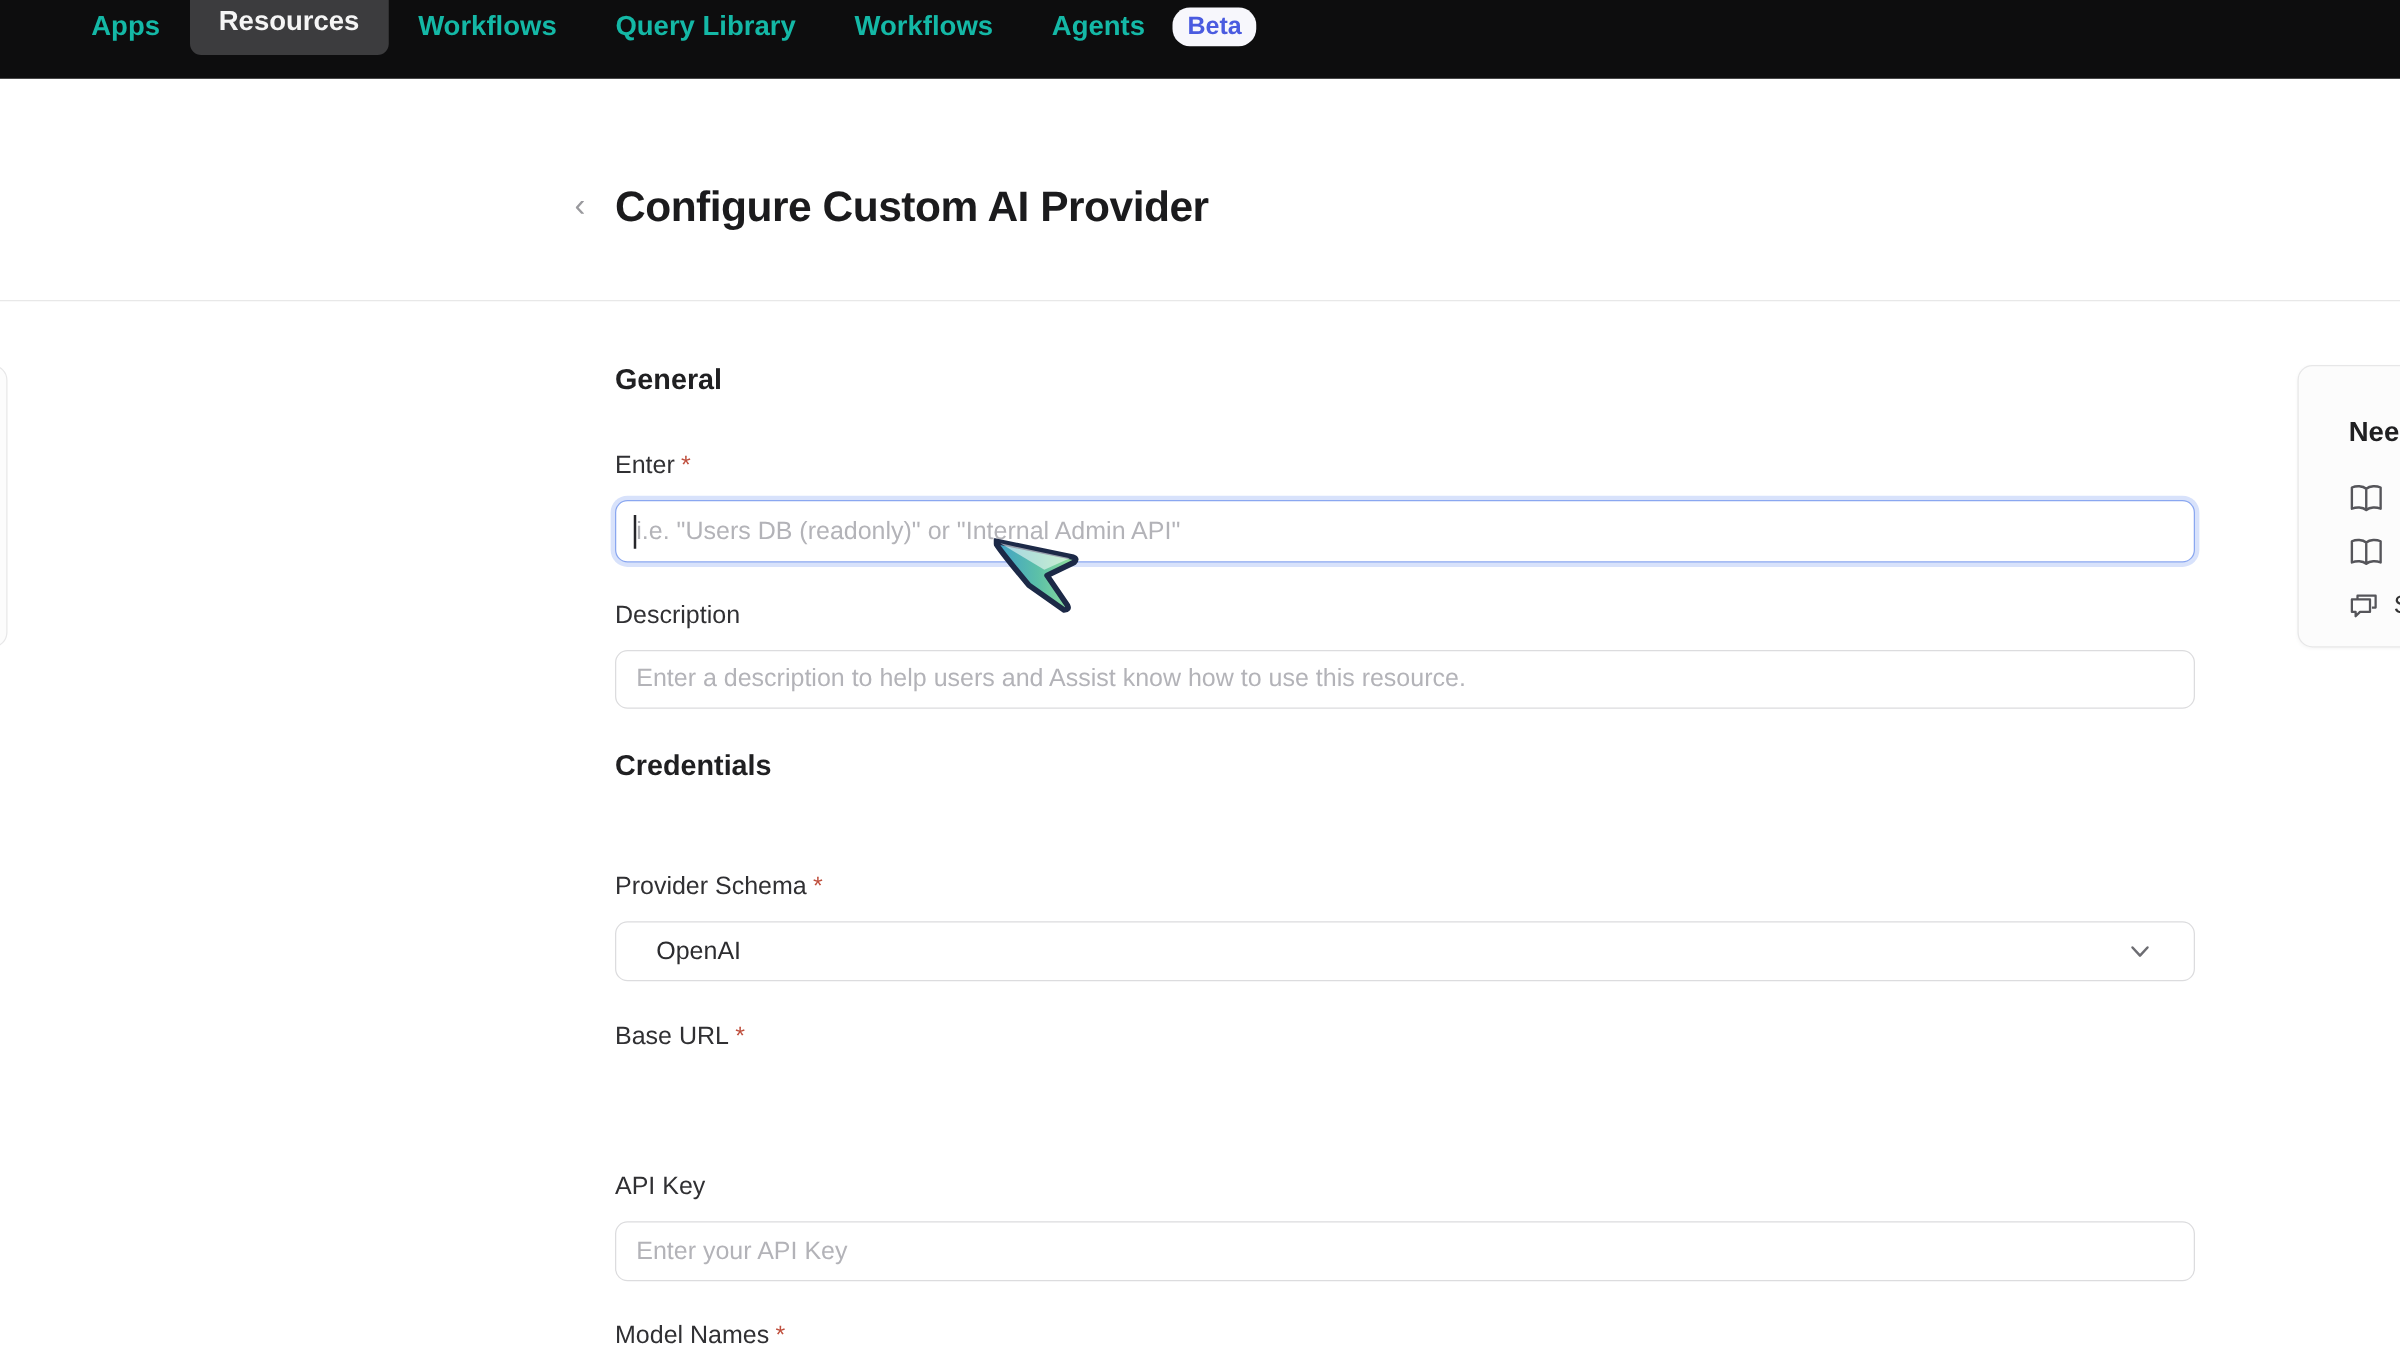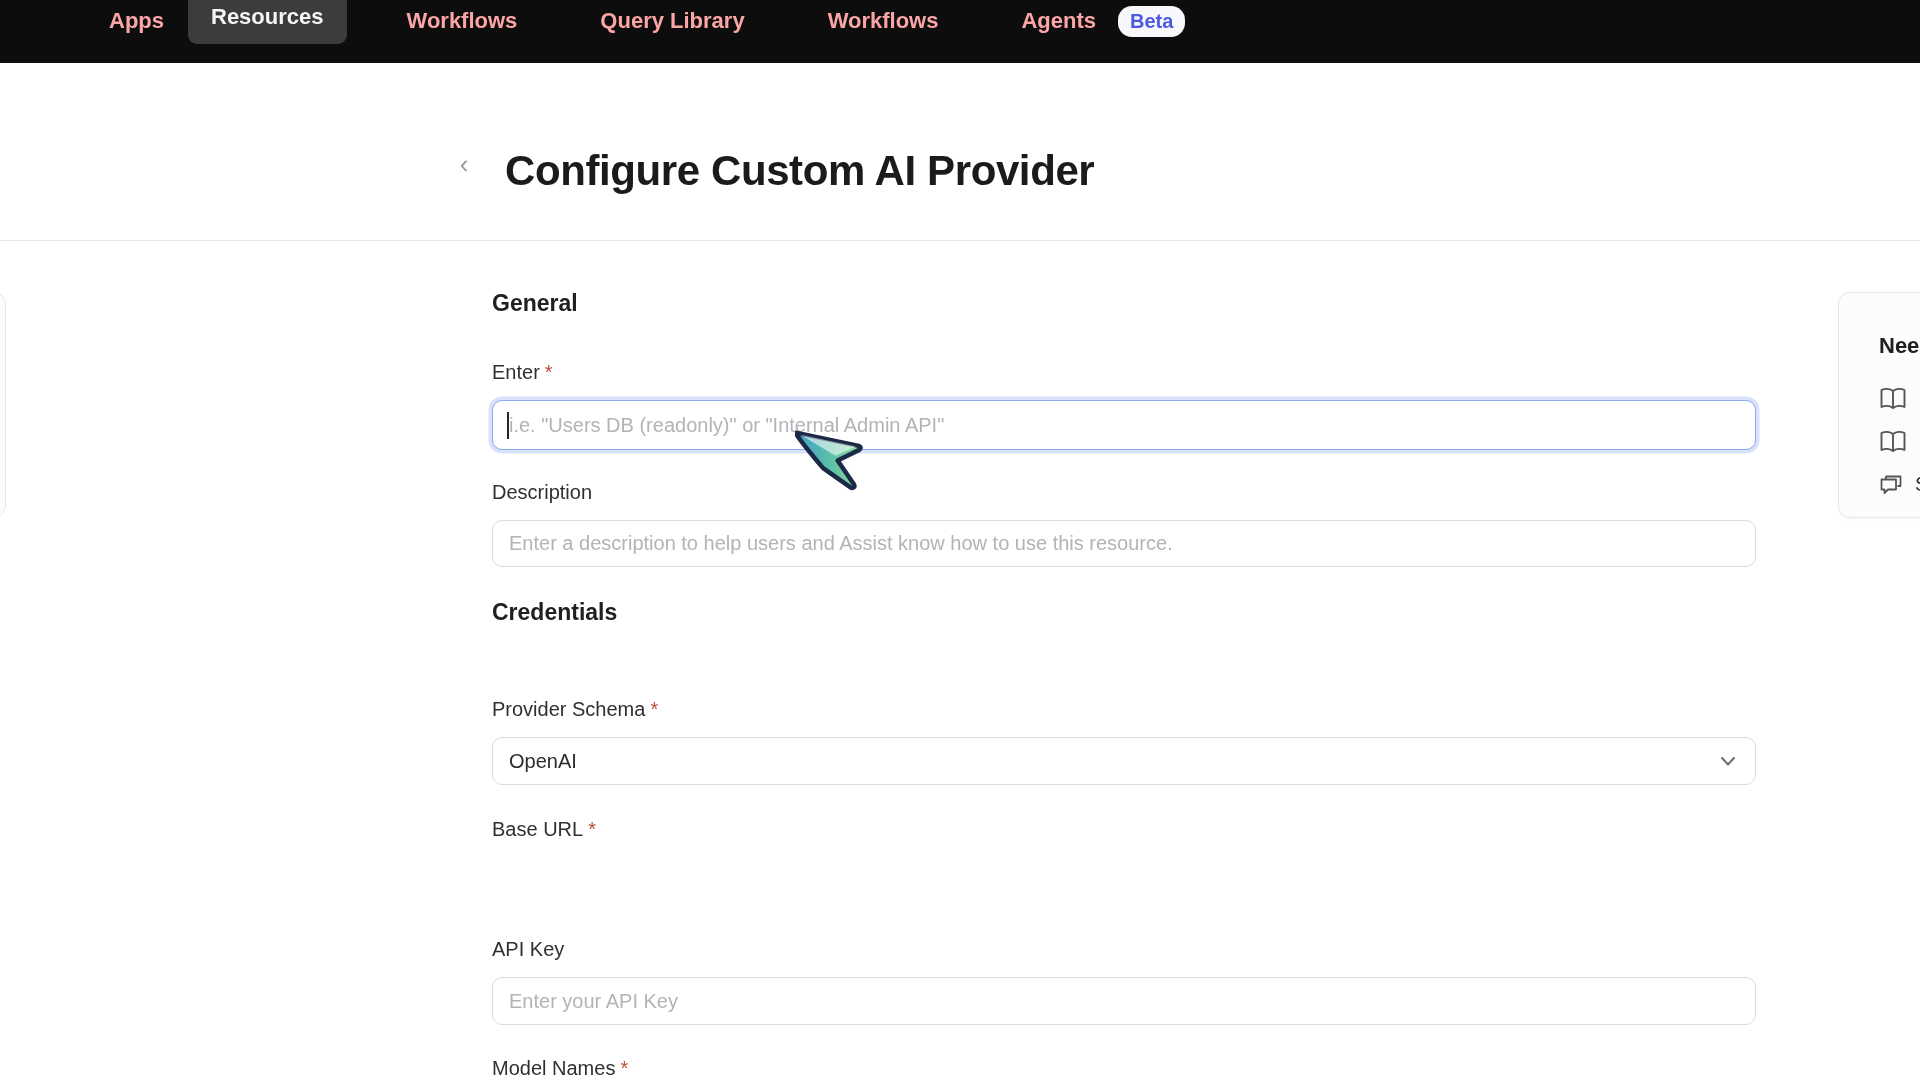--- a/index.html
+++ b/index.html
@@ -2,40 +2,40 @@
 <html><head>
 <meta charset="utf-8">
 <style>
   * { margin:0; padding:0; box-sizing:border-box; }
   html,body { width:1920px; height:1080px; background:#ffffff; font-family:"Liberation Sans", sans-serif; }
   .page { position:relative; width:1920px; height:1080px; overflow:hidden; background:#ffffff; }
 
   
   .nav { position:absolute; top:0; left:0; width:1920px; height:63px; background:#0d0d0e; overflow:hidden; }
   .nav-inner { display:flex; align-items:center; height:42px; padding-left:73px; }
-  .nav-item { color:#fca5a5; font-size:22px; font-weight:600; margin-right:47px; white-space:nowrap; cursor:pointer;margin-left:36px; }
+  .nav-item { color:#14b8a6; font-size:22px; font-weight:600; margin-right:47px; white-space:nowrap; cursor:pointer; }
   .nav-item.active { background:#3c3c3e; color:#f5f5f5; border-radius:9px; padding:14px 23px; margin-top:-9px; margin-left:-23px; margin-right:24px; }
   .nav-agents-wrap { display:flex; align-items:center; }
   .beta-badge { background:#f7f7fc; color:#4a5be0; font-size:20px; font-weight:600; border-radius:14px; padding:4px 12px; margin-left:2px; }
 
   
   .back-btn { position:absolute; left:450px; top:150px; width:28px; height:28px; color:#9a9a9e; font-size:26px; line-height:28px; text-align:center; cursor:pointer; }
-  .page-title { position:absolute; left:492px; top:147px; font-size:42px; font-weight:700; color:#1b1b1d; letter-spacing:-0.4px;margin-left:13px; }
+  .page-title { position:absolute; left:492px; top:147px; font-size:34px; font-weight:700; color:#1b1b1d; letter-spacing:-0.4px; }
   .divider { position:absolute; left:0; top:240px; width:1920px; height:1px; background:#e8e8e8; }
 
   
   .section-heading { position:absolute; left:492px; font-size:23px; font-weight:700; color:#202022; }
   .field-label { position:absolute; left:492px; font-size:20px; font-weight:400; color:#303033; }
   .req { color:#bf4f3d; margin-left:5px; }
   .tb { position:absolute; left:492px; width:1264px; height:48px; background:#fff; border:1px solid #dcdcde; border-radius:10px; font-size:20px; color:#2c2c2f; padding:0 16px; font-family:"Liberation Sans", sans-serif; outline:none; }
   .tb::placeholder { color:#b3b3b8; opacity:1; }
   .tb.focused { height:50px; border:1.5px solid #8aa7f0; box-shadow:0 0 0 3.5px #d8e2fb; }
   .caret { position:absolute; left:507px; top:412px; width:2px; height:27px; background:#26262a; z-index:3; }
 
-  .select { position:absolute; left:492px; width:1264px; height:48px; background:#fff; border:1px solid #dcdcde; border-radius:10px; display:flex; align-items:center; padding:0 16px; font-size:20px; color:#2c2c2f; cursor:pointer; }
+  .select { position:absolute; left:492px; width:1264px; height:48px; background:#fff; border:1px solid #dcdcde; border-radius:10px; display:flex; align-items:center; padding:0 32px; font-size:20px; color:#2c2c2f; cursor:pointer; }
   .select .chev { margin-left:auto; display:flex; align-items:center; }
 
   
   .help-card { position:absolute; left:1838px; top:292px; width:130px; height:226px; background:#fcfcfc; border:1px solid #e7e7e8; border-radius:12px; box-shadow:0 1px 3px rgba(0,0,0,0.04); padding:40px 0 0 40px; overflow:hidden; }
   .help-title { font-size:22px; font-weight:700; color:#202022; white-space:nowrap; }
   .help-link { display:flex; align-items:center; margin-top:17px; color:#555; cursor:pointer; white-space:nowrap; }
   .help-link .lbl { font-size:20px; color:#333; margin-left:12px; }
   .left-card { position:absolute; left:-114px; top:292px; width:120px; height:226px; background:#fcfcfc; border:1px solid #e7e7e8; border-radius:12px; }
 
   

